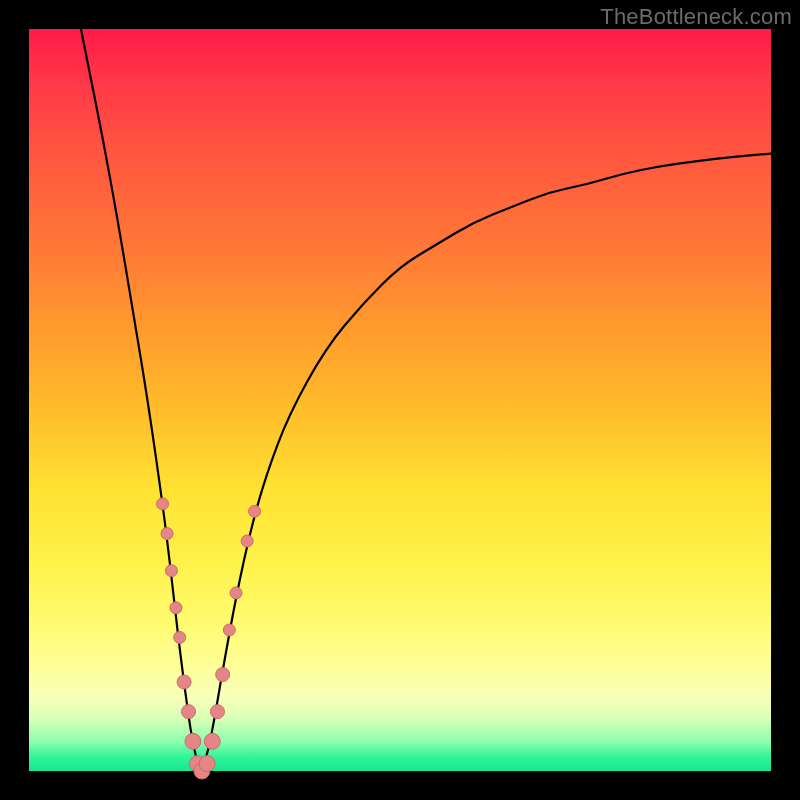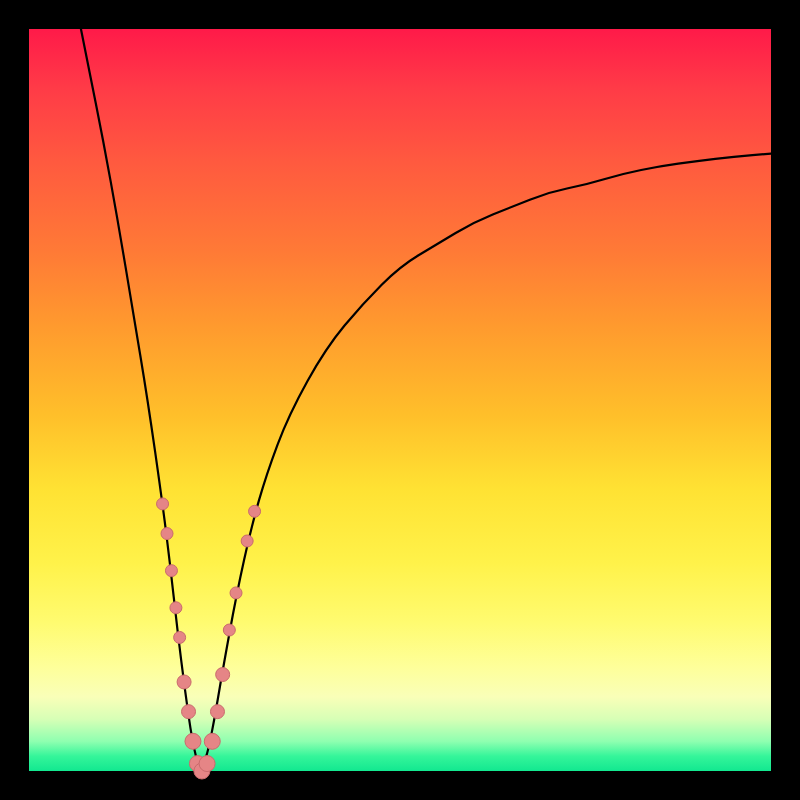--- a/index.html
+++ b/index.html
@@ -84,13 +84,14 @@
           <circle cx="183.27" cy="712.32" r="8" fill="#e58586" stroke="#c96b6c" stroke-width="1"></circle>
           <circle cx="188.47" cy="682.64" r="7" fill="#e58586" stroke="#c96b6c" stroke-width="1"></circle>
           <circle cx="193.66" cy="645.54" r="7" fill="#e58586" stroke="#c96b6c" stroke-width="1"></circle>
           <circle cx="200.34" cy="601.02" r="6" fill="#e58586" stroke="#c96b6c" stroke-width="1"></circle>
           <circle cx="207.02" cy="563.92" r="6" fill="#e58586" stroke="#c96b6c" stroke-width="1"></circle>
           <circle cx="218.15" cy="511.98" r="6" fill="#e58586" stroke="#c96b6c" stroke-width="1"></circle>
           <circle cx="225.57" cy="482.30" r="6" fill="#e58586" stroke="#c96b6c" stroke-width="1"></circle>
         </g>
     </svg>
   </div>
+  <div class="watermark">TheBottleneck.com</div>
 </div>
 
 </body></html>

